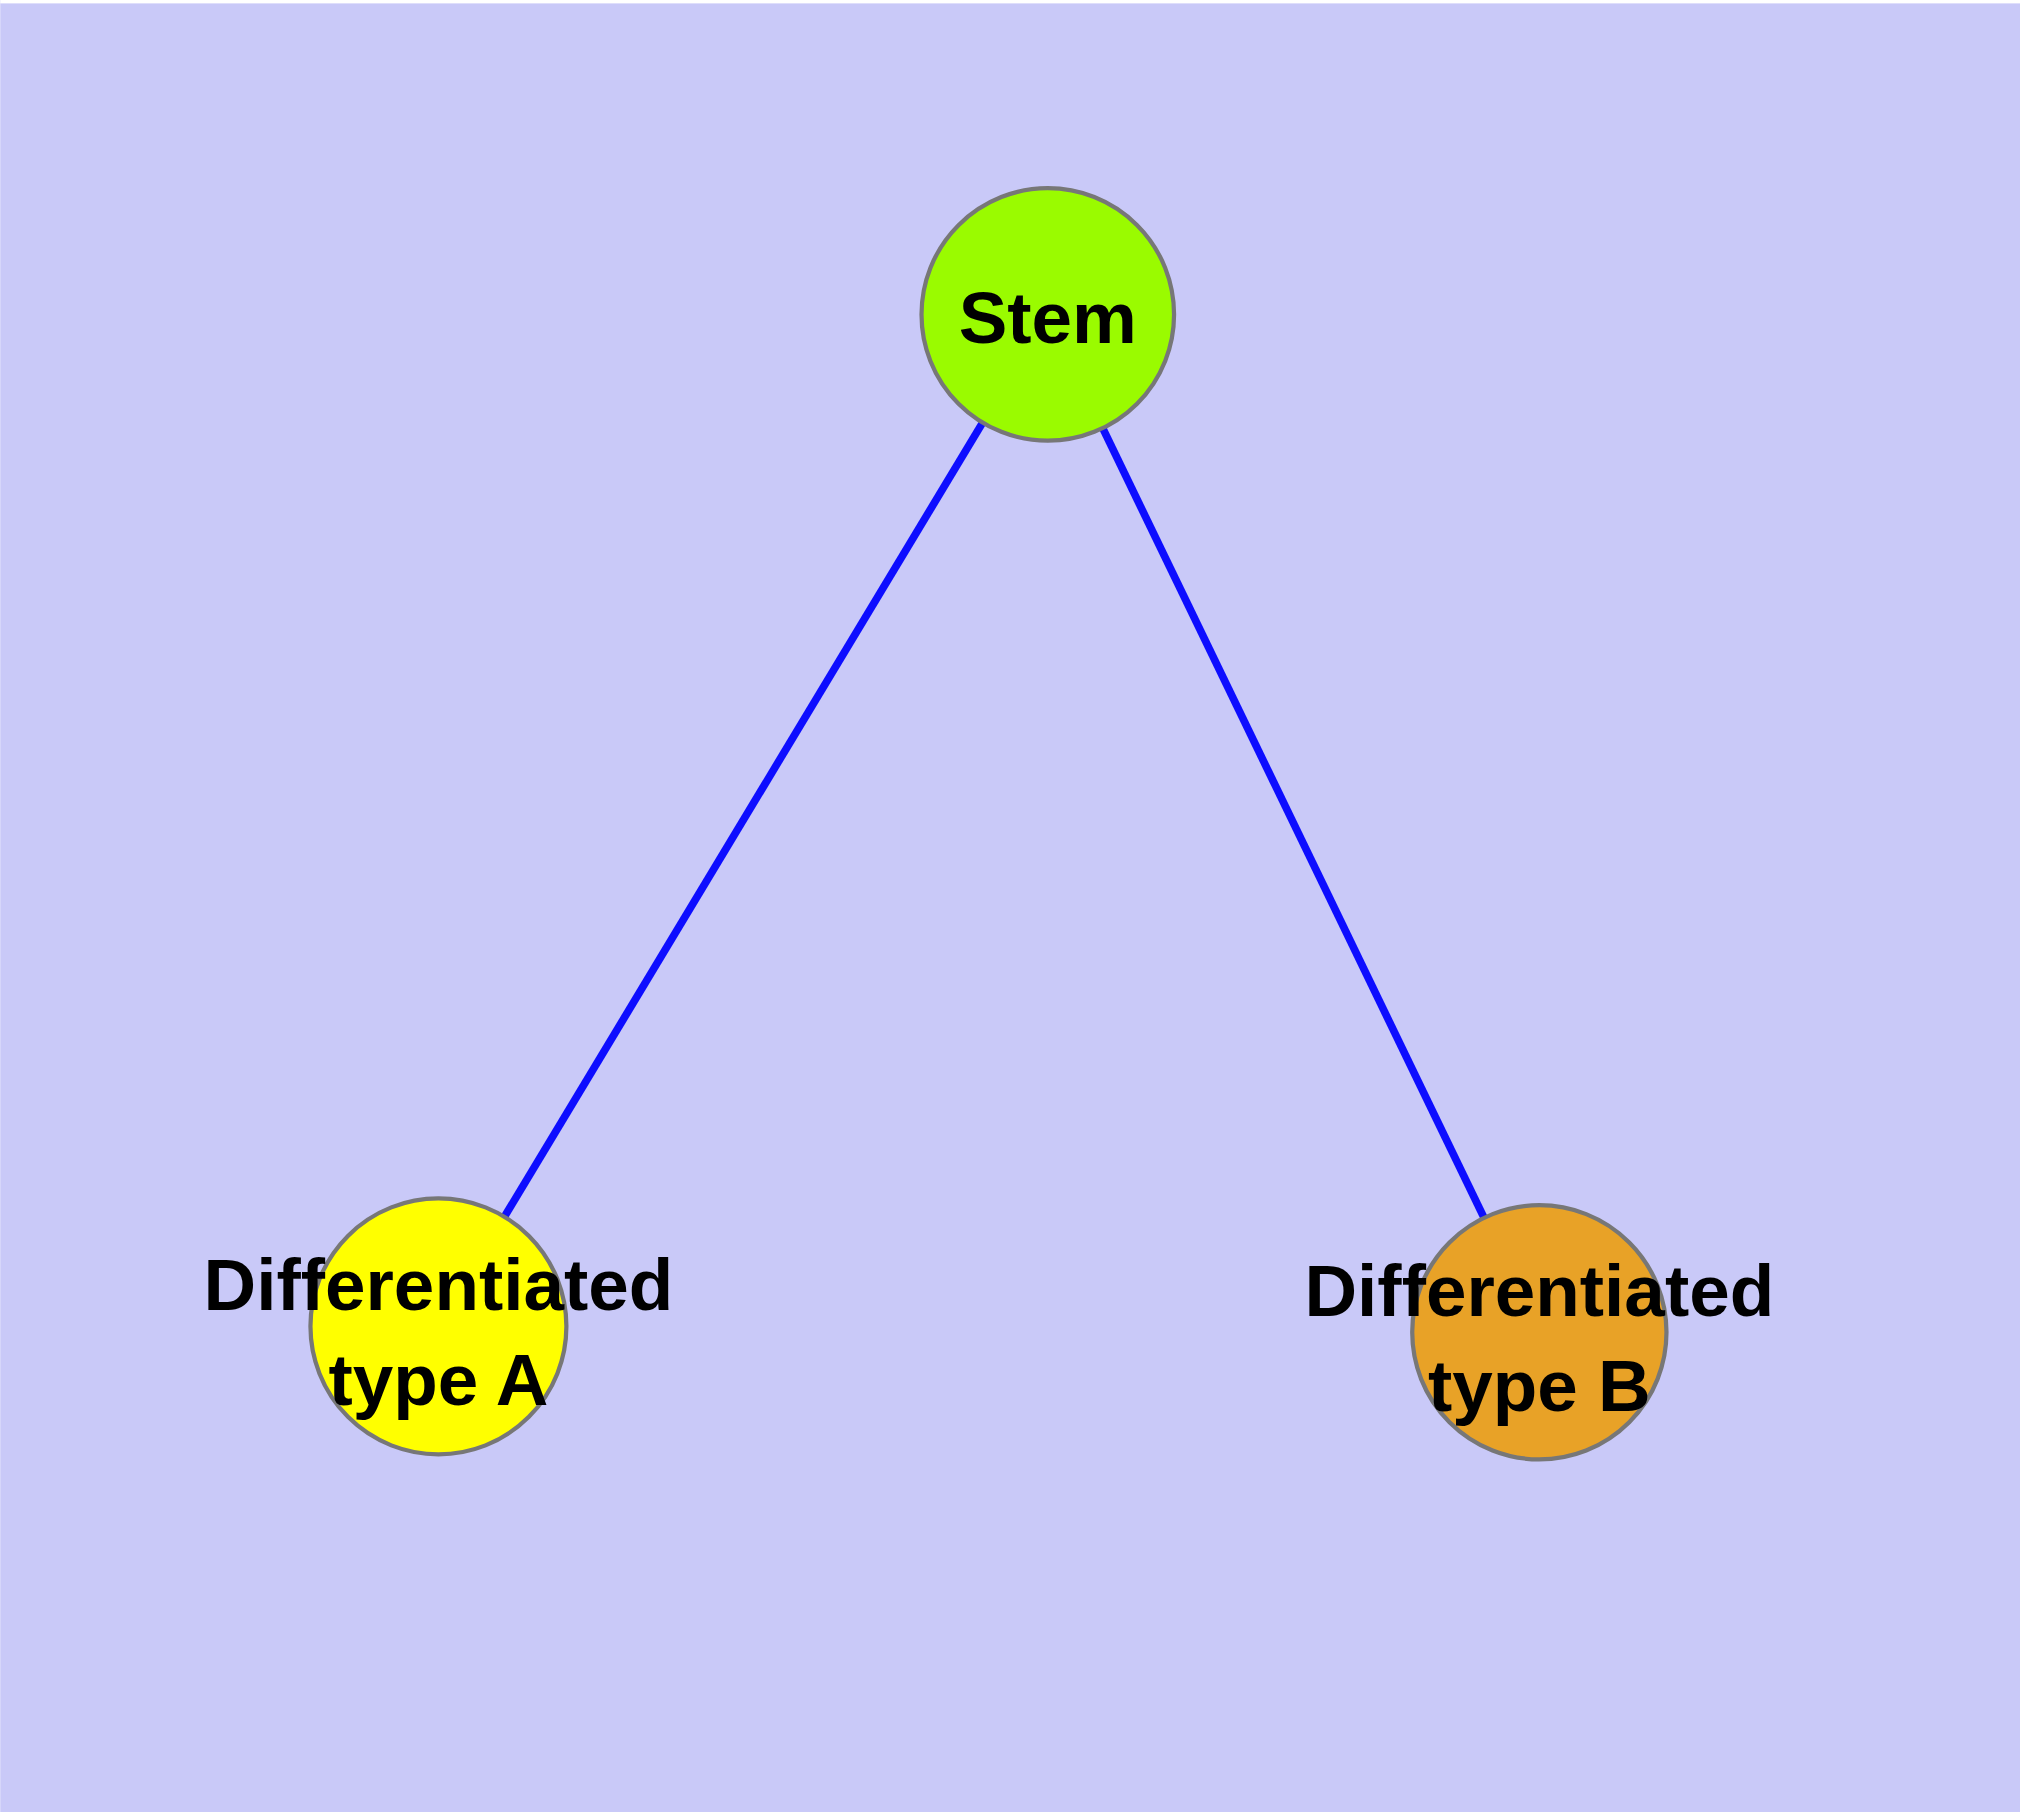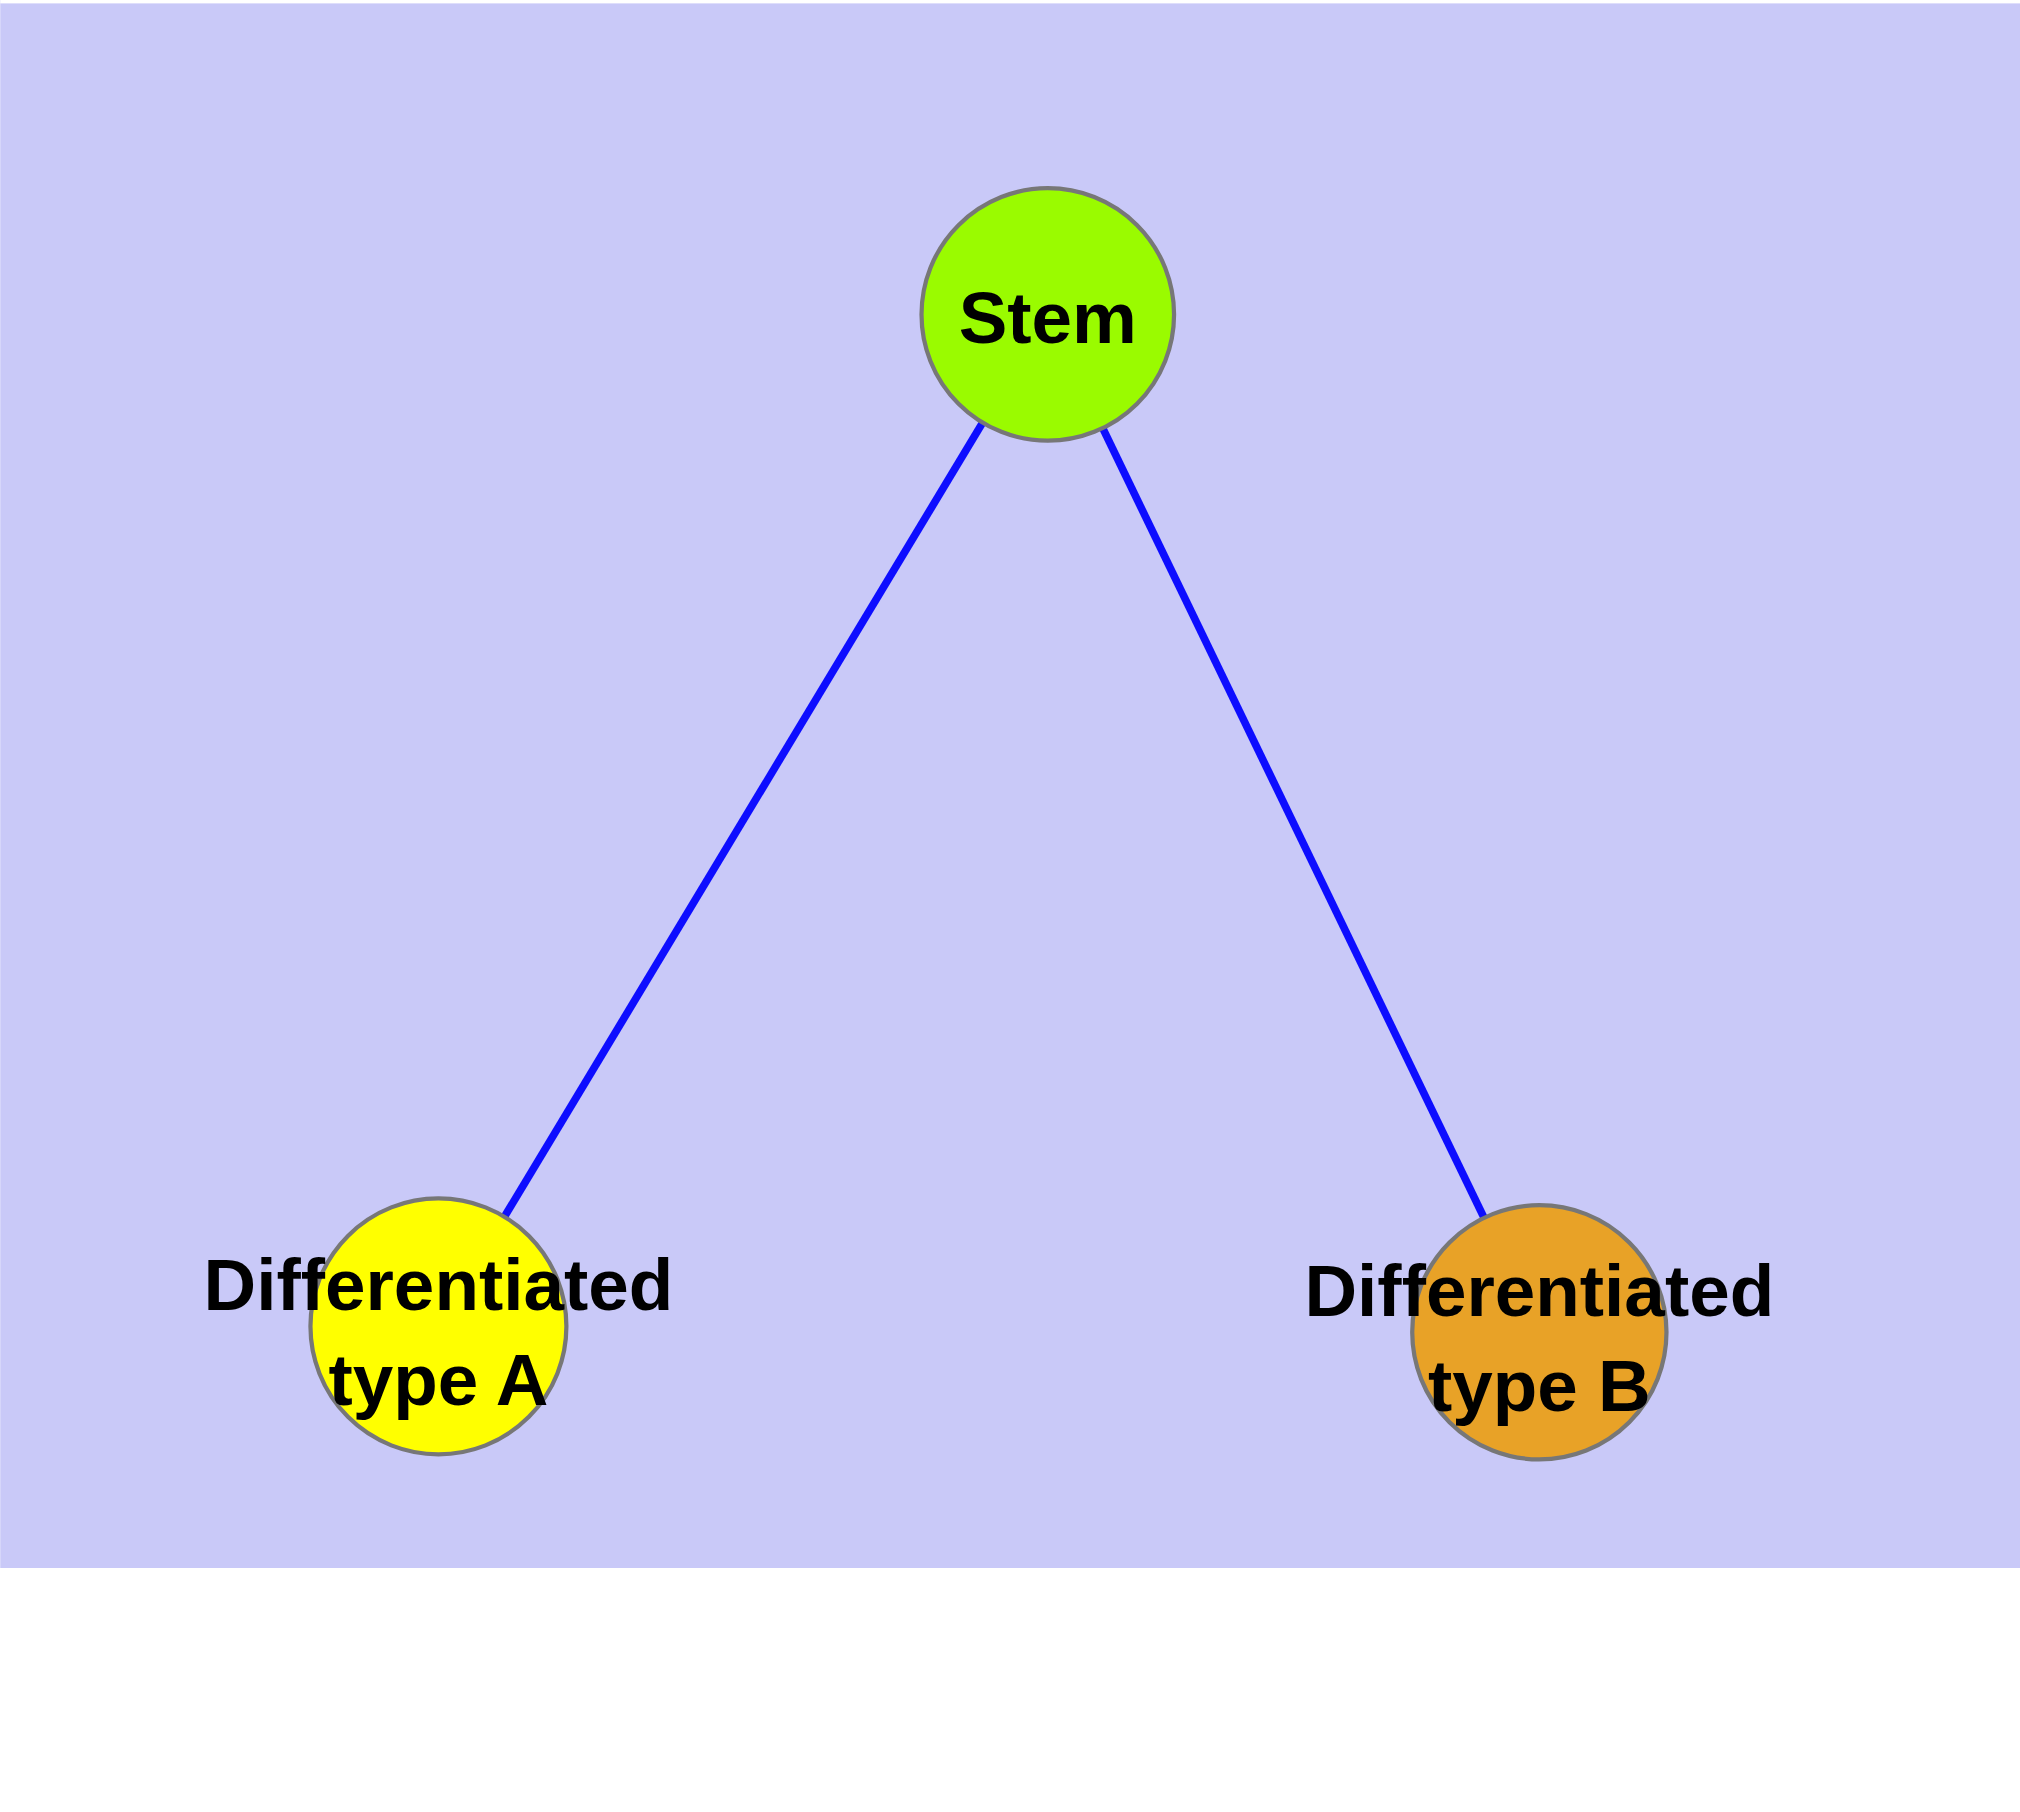--- a/index.html
+++ b/index.html
@@ -1,19 +1,19 @@
 <!DOCTYPE html>
 <html style="font-size:13.6px"><head>
 <meta charset="utf-8">
 <style>
   html, body { margin: 0; padding: 0; background: #ffffff; }
   .stage {
     position: relative;
     width: 2021px;
-    height: 1568px;
+    height: 1812px;
     overflow: hidden;
   }
   svg { display: block; }
   .node-label {
     font-family: "Liberation Sans", sans-serif;
     font-weight: 700;
     font-size: 86px;
     text-anchor: middle;
     fill: #000000;
   }

